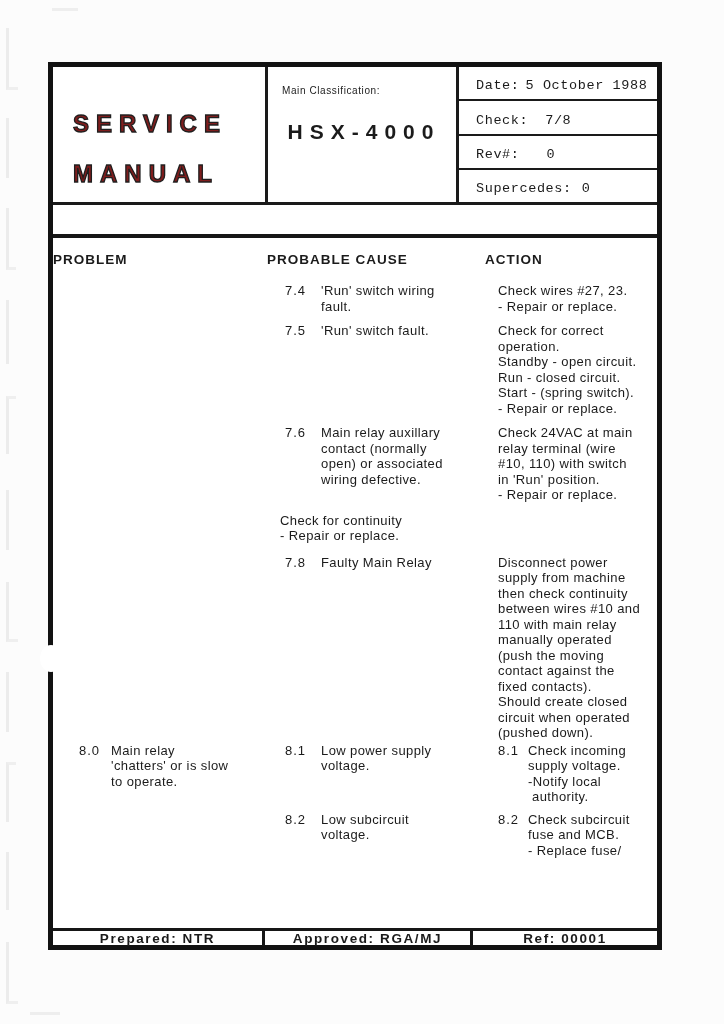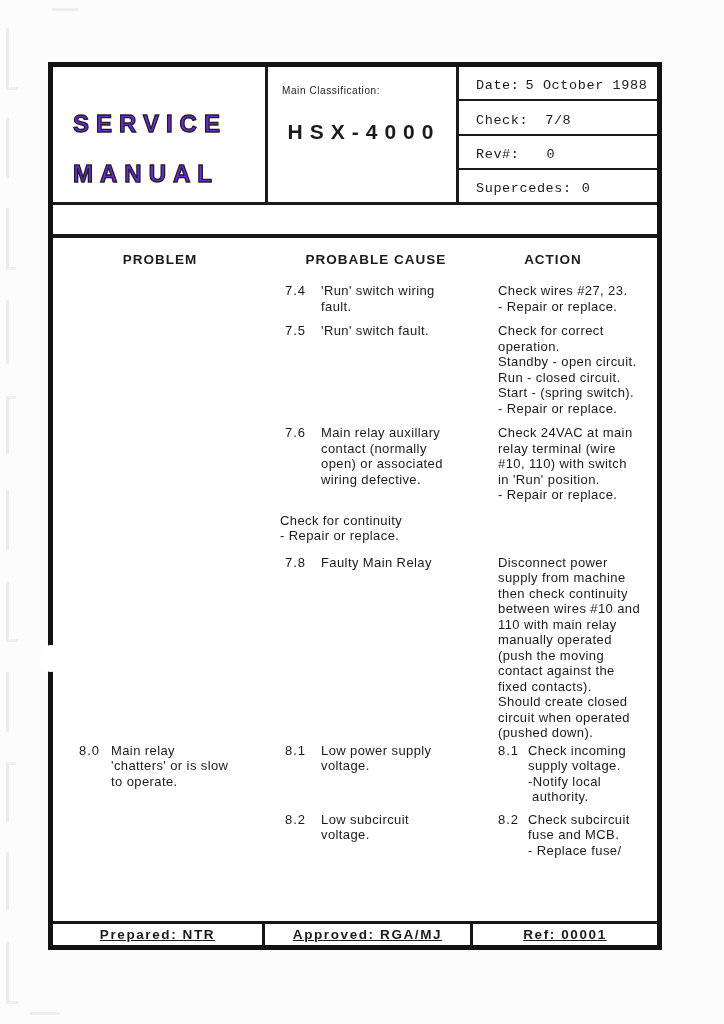--- a/index.html
+++ b/index.html
@@ -28,21 +28,21 @@
     background:#fff;
     border:5px solid #121212;
     display:flex; flex-direction:column;
   }
 
   
   .hdr { height:138px; display:grid; grid-template-columns:212px 194px 1fr; border-bottom:3px solid #1a1a1a; }
   .hdr-title { padding:32px 0 0 20px; }
   .title-line {
     font-size:24px; font-weight:bold; letter-spacing:7px;
-    color:#6d28d9;
+    color:#7f1d1d;
     -webkit-text-stroke:1.3px #1f1f1f;
     text-shadow:0 0 0.5px #777;
     line-height:50px;
     white-space:nowrap;
   }
   .hdr-class {
     border-left:3px solid #1a1a1a; border-right:3px solid #1a1a1a;
     padding:18px 0 0 14px;
   }
   .class-label { font-size:10px; letter-spacing:0.6px; }
@@ -65,21 +65,21 @@
   .meta-row .val.g3 { margin-left:10px; }
 
   
   .band { height:33px; border-bottom:4px solid #161616; }
 
   
   .content { flex:1; padding-top:14px; overflow:hidden; position:relative; }
   .trow { display:grid; grid-template-columns:214px 218px 1fr; }
   .col-headers { margin-bottom:16px; }
   .col-h {
-    text-align:center; font-size:13.5px; font-weight:bold; letter-spacing:1px;
+    font-size:13.5px; font-weight:bold; letter-spacing:1px;
   }
   .col-h.act { padding-right:36px; }
 
   .cell { display:flex; align-items:flex-start; font-size:13px; line-height:15.5px; letter-spacing:0.4px; }
   .cell .num { flex:0 0 26px; margin-right:10px; white-space:nowrap; letter-spacing:1px; }
   .cell .txt { white-space:pre-wrap; }
   .prob   { padding-left:26px; }
   .prob .num { flex-basis:24px; margin-right:8px; }
   .cause  { padding-left:18px; }
   .action { padding-left:13px; }
@@ -87,22 +87,22 @@
 
   .mb14 { margin-bottom:9px; }
   .mb9  { margin-bottom:9px; }
   .mb10 { margin-bottom:10px; }
   .mb11 { margin-bottom:11px; }
   .mb2  { margin-bottom:2px; }
   .mb7  { margin-bottom:7px; }
 
   
   .ftr {
-    height:24px; border-top:3px solid #161616;
-    display:grid; grid-template-columns:212px 208px 1fr;text-decoration:underline;
+    height:17px; border-top:3px solid #161616;
+    display:grid; grid-template-columns:212px 208px 1fr;
   }
   .ftr-cell {
     display:flex; align-items:center; justify-content:center;
     font-size:13.5px; font-weight:bold; letter-spacing:1.6px;
     border-right:3px solid #161616;
   }
   .ftr-cell:last-child { border-right:none; }
 
   
   .notch {

